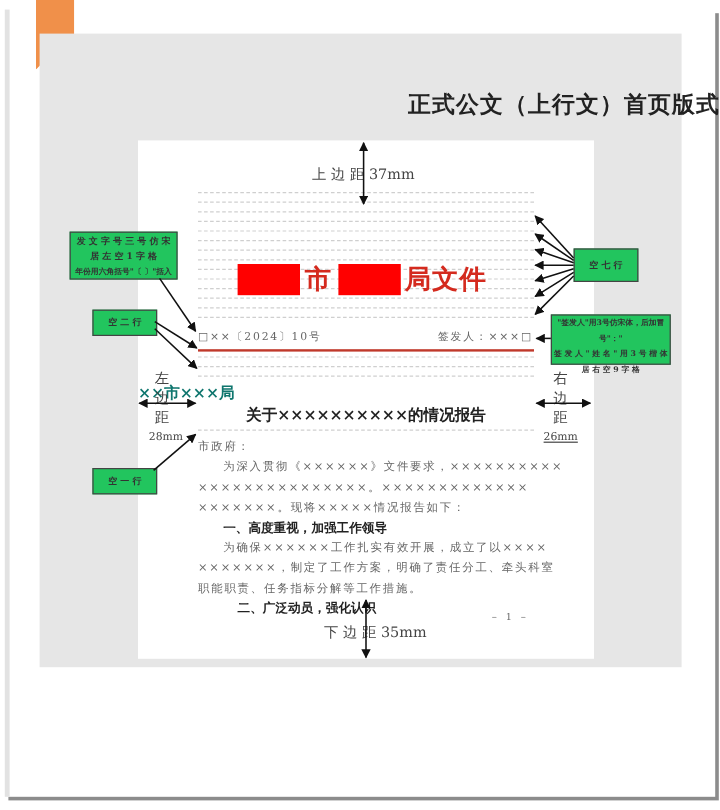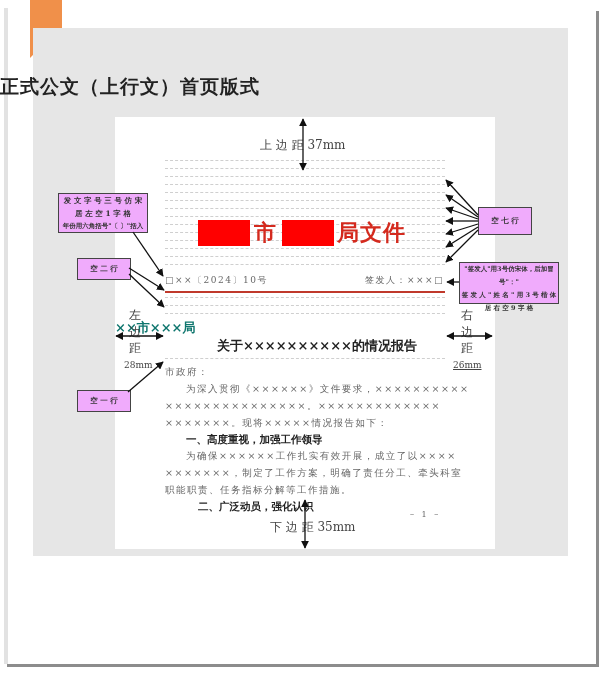--- a/index.html
+++ b/index.html
@@ -4,28 +4,28 @@
 <style>
   html, body { margin:0; padding:0; background:#ffffff; }
   body { width:600px; height:675px; position:relative; overflow:hidden;
          font-family:"DejaVu Serif", serif; }
   .frame { position:absolute; left:4px; top:8px; width:588px; height:656px;
            background:#fff; border-left:4px solid #e2e2e2;
            box-shadow: 3px 3px 0 #8c8c8c; }
   .ribbon { position:absolute; left:30px; top:0; width:32px; height:58px; background:#f0904a;
             clip-path: polygon(0 0,100% 0,100% 100%,50% 72%,0 100%); }
   .gray { position:absolute; left:33px; top:28px; width:535px; height:528px; background:#e6e6e6; }
-  .title { position:absolute; left:0; width:600px; top:74px; text-align:left;
+  .title { position:absolute; left:0; width:600px; top:74px; text-align:right;
            font-family:"DejaVu Sans", sans-serif; font-weight:bold; font-size:19px; color:#222; letter-spacing:1px; }
   .page { position:absolute; left:115px; top:117px; width:380px; height:432px; background:#fff; }
   .dash { position:absolute; left:50px; width:280px; height:0; border-top:1.5px dashed #cfcfcf; }
   .margin-label { position:absolute; font-size:12px; color:#444; }
   .redblock { position:absolute; background:#f00; }
   .red { color:#d42a1e; font-weight:bold; }
-  .callout { position:absolute; background:#f0abfc; border:1.5px solid #444; font-size:7.5px; color:#333;
+  .callout { position:absolute; background:#22c55e; border:1.5px solid #444; font-size:7.5px; color:#333;
              text-align:center; line-height:13px; font-weight:bold; }
   .body-text { position:absolute; font-size:9.5px; color:#666; letter-spacing:1.5px; white-space:nowrap; }
   .heading { position:absolute; font-size:10.5px; color:#222; font-weight:bold; font-family:"DejaVu Sans", sans-serif; white-space:nowrap;}
   svg.overlay { position:absolute; left:0; top:0; width:600px; height:675px; pointer-events:none; }
 </style>
 </head>
 <body>
 
 <div class="frame"></div>
 <div class="ribbon"></div>
@@ -57,21 +57,21 @@
   <div class="red" style="position:absolute;left:222px;top:101px;font-size:22px;letter-spacing:1px;">局文件</div>
 
   <div class="body-text" style="left:50px;top:157px;font-size:9px;">□××〔2024〕10号</div>
   <div class="body-text" style="left:250px;top:157px;font-size:9px;">签发人：×××□</div>
   <div style="position:absolute;left:50px;top:174px;width:280px;height:1.5px;background:#c0392b;"></div>
   <div class="dash" style="top:180px"></div>
   <div class="dash" style="top:188px"></div>
   <div class="dash" style="top:196px"></div>
 
   <div style="position:absolute;left:0;width:424px;top:202px;font-size:13px;font-weight:bold;color:#0f766e;">××市×××局</div>
-  <div style="position:absolute;left:0;width:380px;top:220px;text-align:center;font-size:13px;font-weight:bold;color:#222;padding-left:12px;">关于××××××××××的情况报告</div>
+  <div style="position:absolute;left:0;width:380px;top:220px;text-align:center;font-size:13px;font-weight:bold;color:#222;">关于××××××××××的情况报告</div>
   <div class="dash" style="top:241px"></div>
 
   <div class="body-text" style="left:50px;top:249px;text-align:center;">市政府：</div>
   <div class="body-text" style="left:71px;top:266px;">为深入贯彻《××××××》文件要求，××××××××××</div>
   <div class="body-text" style="left:50px;top:283px;">×××××××××××××××。×××××××××××××</div>
   <div class="body-text" style="left:50px;top:300px;">×××××××。现将×××××情况报告如下：</div>
   <div class="heading" style="left:71px;top:316px;">一、高度重视，加强工作领导</div>
   <div class="body-text" style="left:71px;top:333px;">为确保××××××工作扎实有效开展，成立了以××××</div>
   <div class="body-text" style="left:50px;top:350px;">×××××××，制定了工作方案，明确了责任分工、牵头科室</div>
   <div class="body-text" style="left:50px;top:367px;">职能职责、任务指标分解等工作措施。</div>

